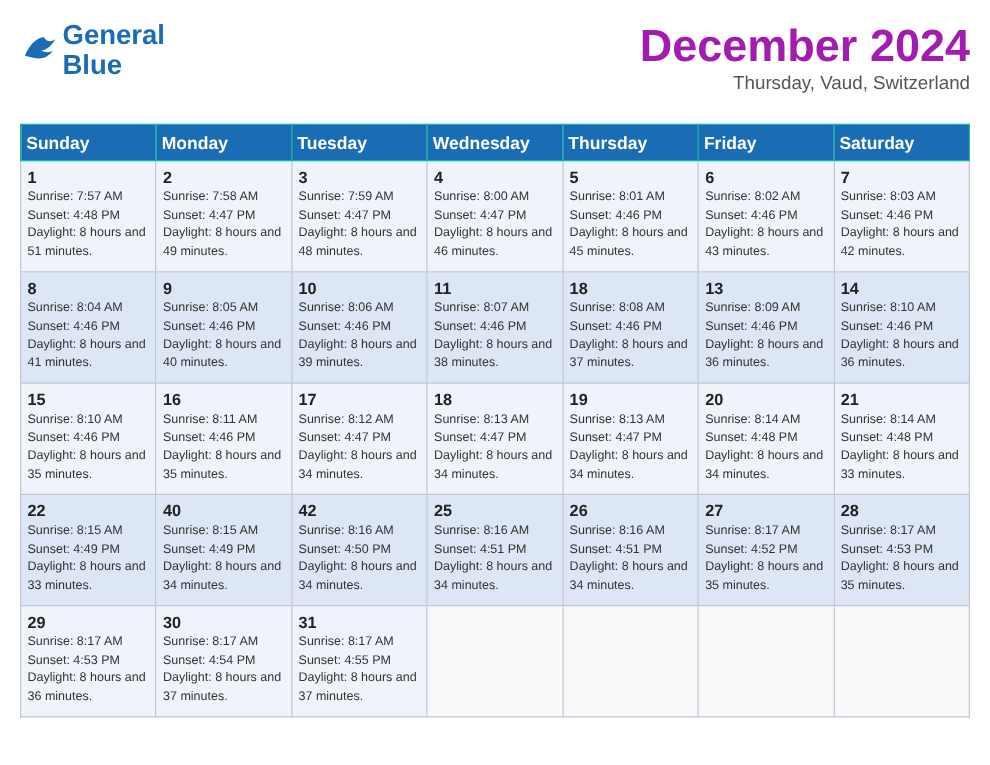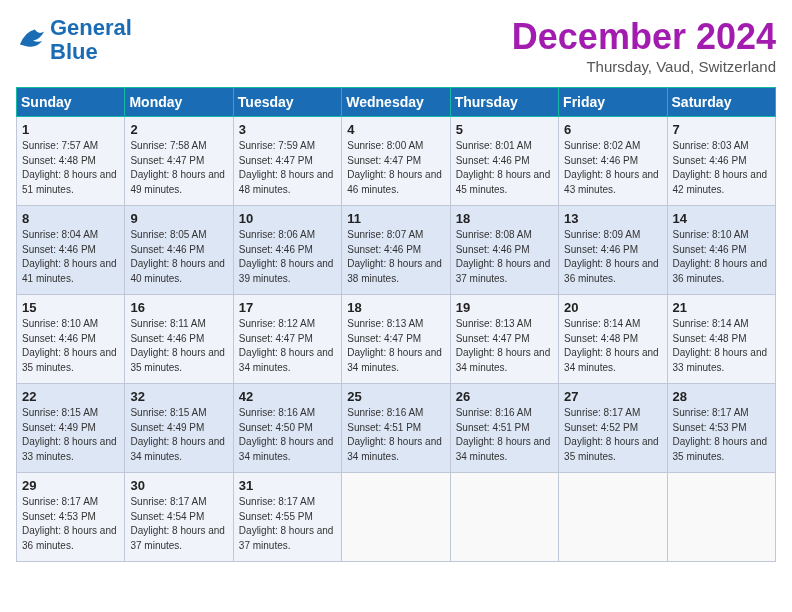--- a/index.html
+++ b/index.html
@@ -7,21 +7,21 @@
       font-family: Arial, sans-serif;
       background: #fff;
       width: 792px;
       min-height: 612px;
       padding: 16px;
     }
     .header-area {
       display: flex;
       justify-content: space-between;
       align-items: flex-start;
-      margin-bottom: 12px;
+      margin-bottom: 24px;
     }
     .logo {
       display: flex;
       align-items: center;
     }
     .logo-text {
       font-size: 22px;
       font-weight: bold;
       color: #333;
       line-height: 1.1;
@@ -219,21 +219,21 @@
           <span class="day-num">21</span>
           <span class="day-info">Sunrise: 8:14 AM<br>Sunset: 4:48 PM<br>Daylight: 8 hours and 33 minutes.</span>
         </td>
       </tr>
       <tr>
         <td>
           <span class="day-num">22</span>
           <span class="day-info">Sunrise: 8:15 AM<br>Sunset: 4:49 PM<br>Daylight: 8 hours and 33 minutes.</span>
         </td>
         <td>
-          <span class="day-num">32</span>
+          <span class="day-num">40</span>
           <span class="day-info">Sunrise: 8:15 AM<br>Sunset: 4:49 PM<br>Daylight: 8 hours and 34 minutes.</span>
         </td>
         <td>
           <span class="day-num">42</span>
           <span class="day-info">Sunrise: 8:16 AM<br>Sunset: 4:50 PM<br>Daylight: 8 hours and 34 minutes.</span>
         </td>
         <td>
           <span class="day-num">25</span>
           <span class="day-info">Sunrise: 8:16 AM<br>Sunset: 4:51 PM<br>Daylight: 8 hours and 34 minutes.</span>
         </td>

